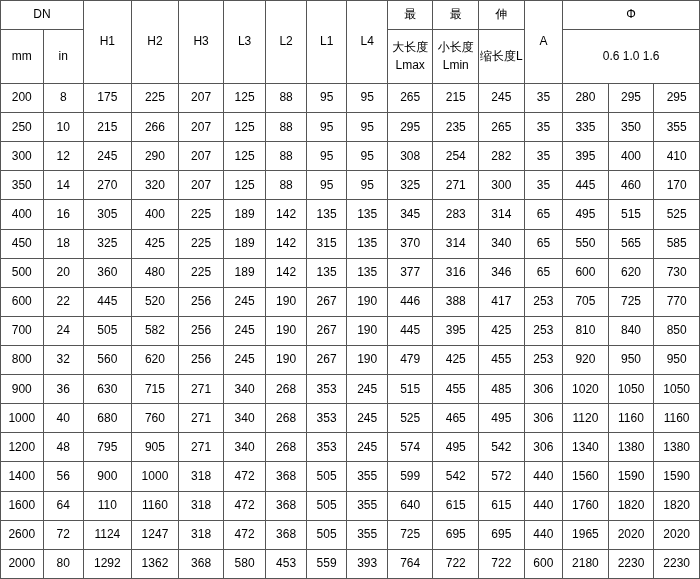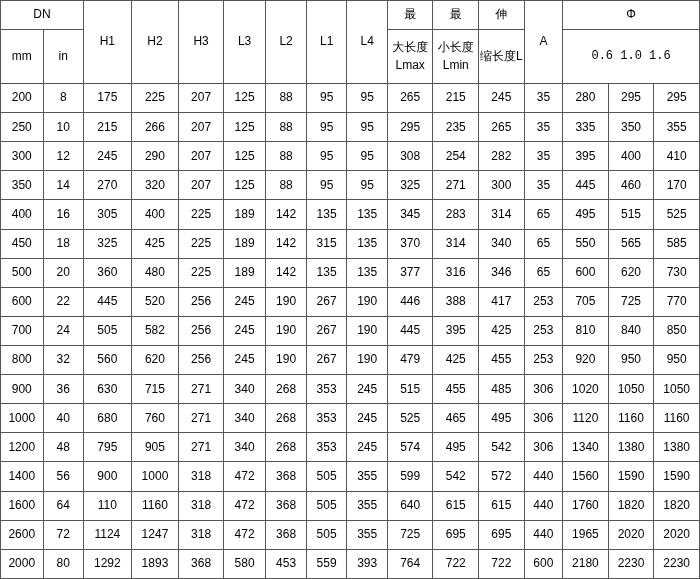--- a/index.html
+++ b/index.html
@@ -36,21 +36,20 @@
   .hdr-stack {
     font-size: 11.5px;
     line-height: 1.35;
     white-space: normal;
   }
   .phi {
     font-size: 13px;
   }
   .phi-sub {
     font-size: 12px;
-    font-family: Liberation Mono, monospace;
   }
   .unit {
     font-size: 12px;
   }
   .c-dn-mm { width: 42px; }
   .c-dn-in { width: 40px; }
   .c-h1 { width: 47px; }
   .c-h2 { width: 47px; }
   .c-h3 { width: 44px; }
   .c-l3 { width: 42px; }
@@ -405,21 +404,21 @@
       <td>695</td>
       <td>440</td>
       <td>1965</td>
       <td>2020</td>
       <td>2020</td>
     </tr>
     <tr>
       <td>2000</td>
       <td>80</td>
       <td>1292</td>
-      <td>1893</td>
+      <td>1362</td>
       <td>368</td>
       <td>580</td>
       <td>453</td>
       <td>559</td>
       <td>393</td>
       <td>764</td>
       <td>722</td>
       <td>722</td>
       <td>600</td>
       <td>2180</td>

